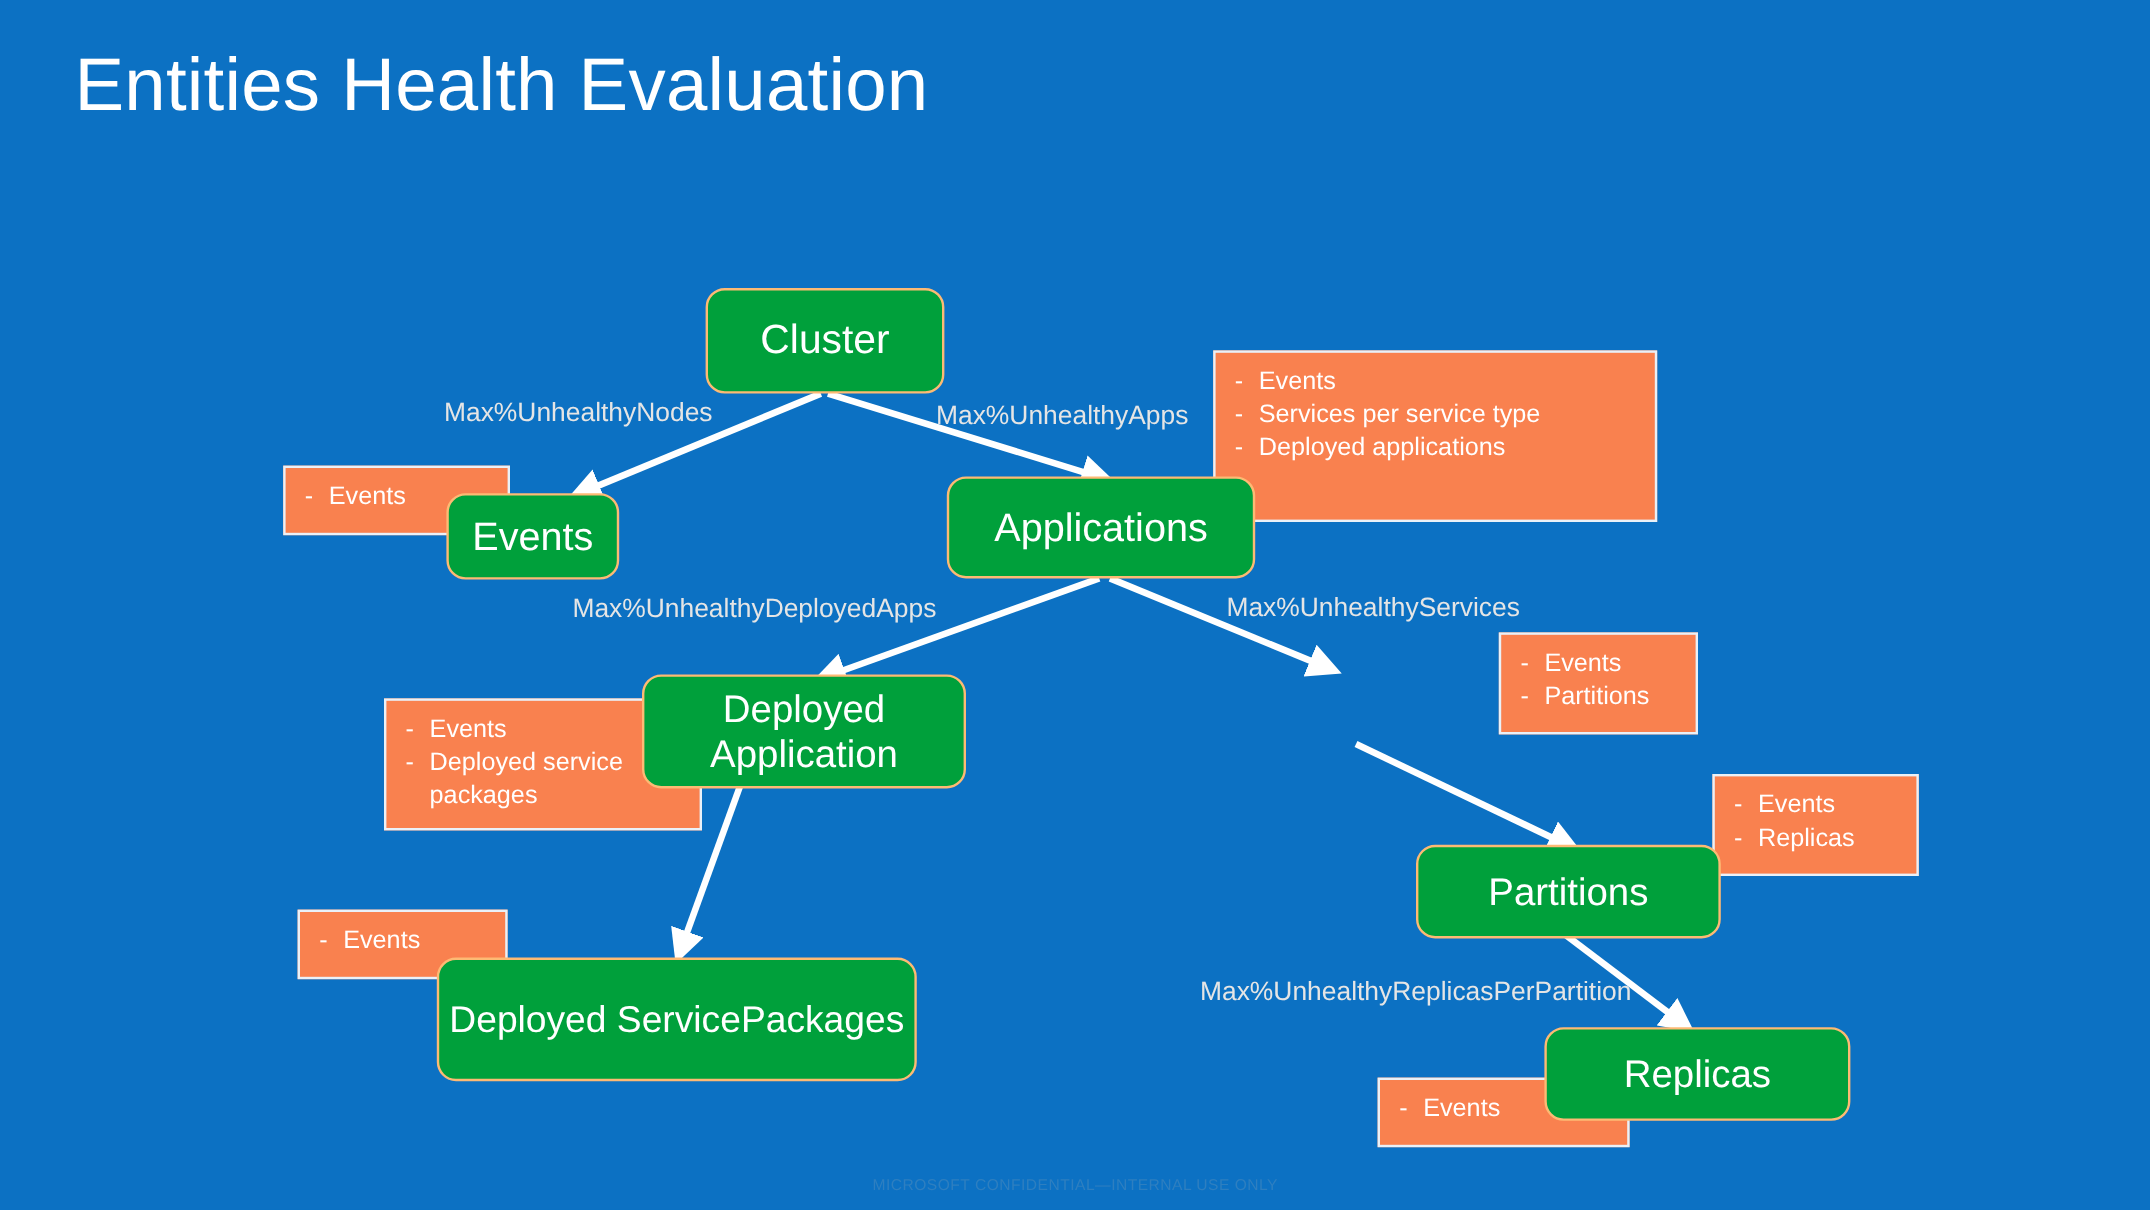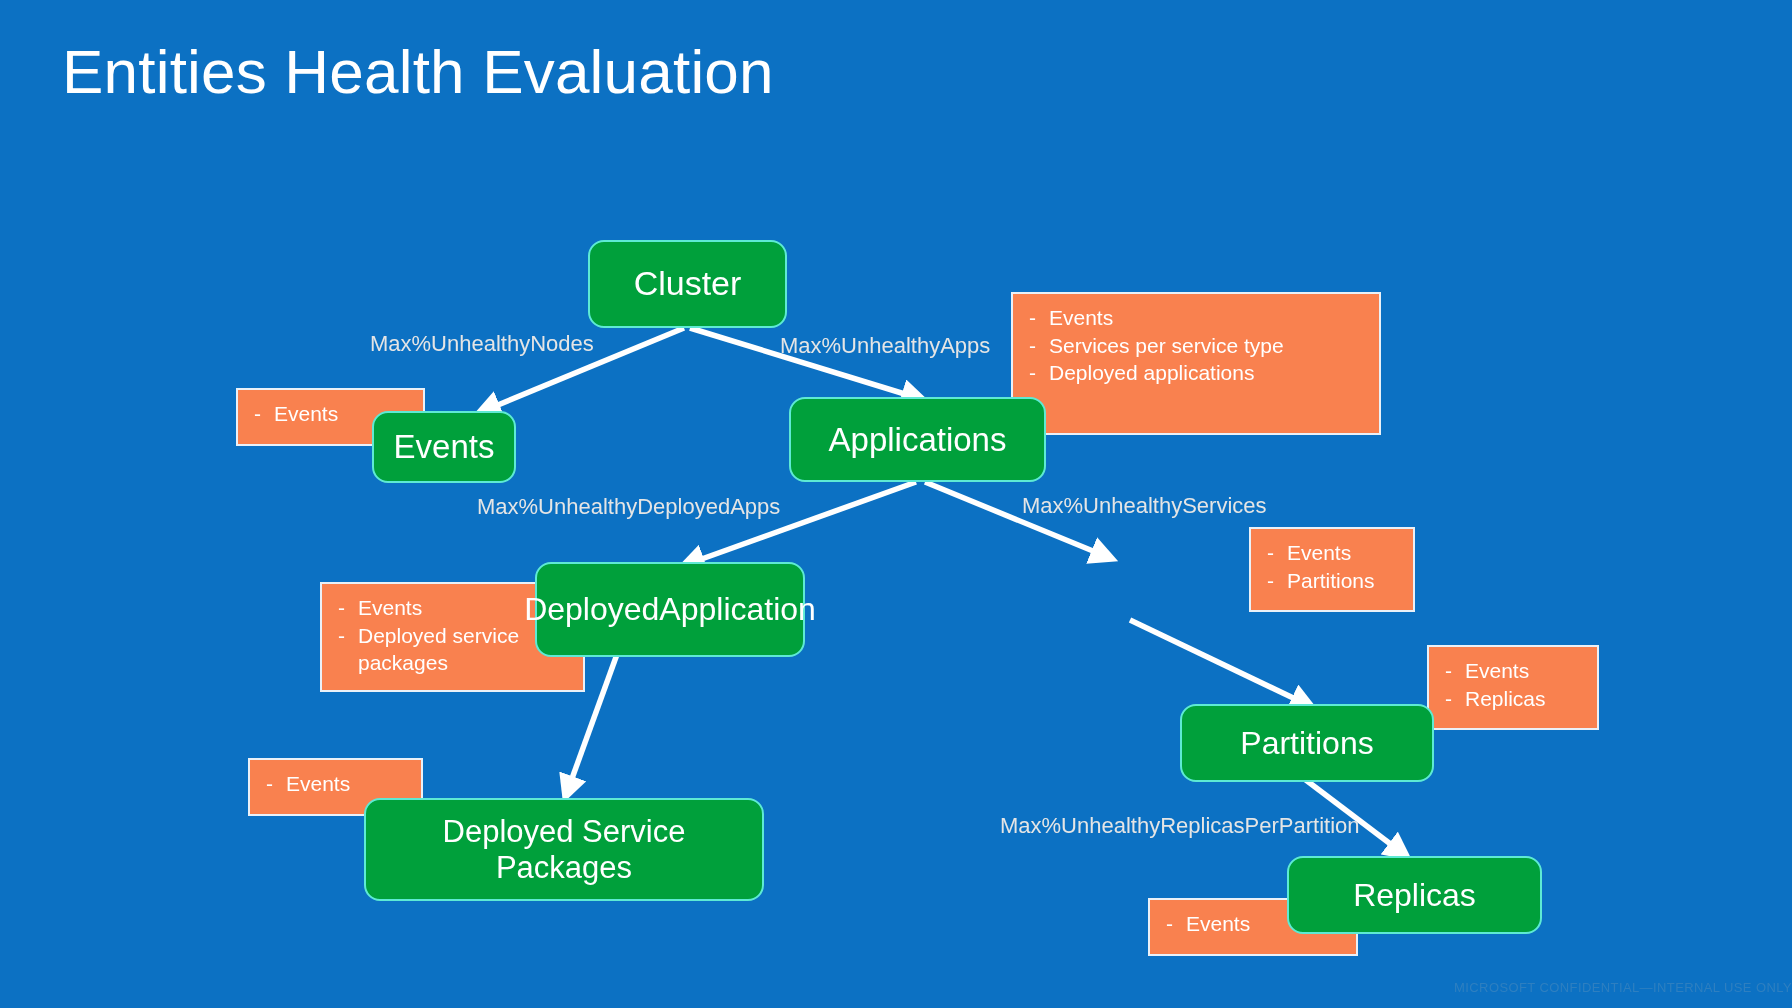--- a/index.html
+++ b/index.html
@@ -32,40 +32,40 @@
     color: #FFFFFF;
     white-space: nowrap;
     line-height: 1.1;
   }
   
   .footer {
     position: absolute;
     left: 0;
     right: 0;
     top: 980px;
-    text-align: right;
+    text-align: center;
     font-size: 13px;
     letter-spacing: 0.4px;
     color: #2E7FC0;
     font-weight: 400;
   }
   
   #edges {
     position: absolute;
     left: 0;
     top: 0;
     width: 1792px;
     height: 1008px;
     pointer-events: none;
   }
   
   .node {
     position: absolute;
     background: #00A03B;
-    border: 2px solid #5eead4;
+    border: 2px solid #fdba74;
     border-radius: 16px;
     color: #ffffff;
     display: flex;
     align-items: center;
     justify-content: center;
     text-align: center;
     font-weight: 400;
     line-height: 1.15;
     box-sizing: border-box;
     z-index: 4;
@@ -223,27 +223,27 @@
   </div>
 
   <div class="node" style="left:372px; top:411px; width:144px; height:72px; font-size:33px;">
     <span>Events</span>
   </div>
 
   <div class="node" style="left:789px; top:397px; width:257px; height:85px; font-size:33px;">
     <span>Applications</span>
   </div>
 
-  <div class="node" style="left:535px; top:562px; width:270px; height:95px; font-size:32px; flex-direction:row;">
+  <div class="node" style="left:535px; top:562px; width:270px; height:95px; font-size:32px; flex-direction:column;">
     <span>Deployed</span>
     <span>Application</span>
   </div>
 
 
-  <div class="node" style="left:364px; top:798px; width:400px; height:103px; font-size:31px; flex-direction:column;">
+  <div class="node" style="left:364px; top:798px; width:400px; height:103px; font-size:31px; flex-direction:row;">
     <span>Deployed Service</span>
     <span>Packages</span>
   </div>
 
   <div class="node" style="left:1180px; top:704px; width:254px; height:78px; font-size:32px;">
     <span>Partitions</span>
   </div>
 
   <div class="node" style="left:1287px; top:856px; width:255px; height:78px; font-size:32px;">
     <span>Replicas</span>

